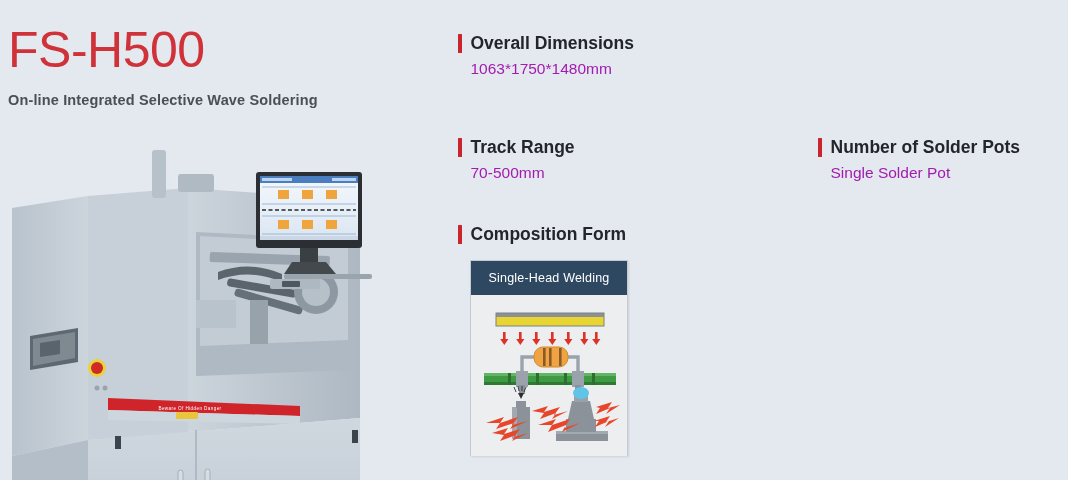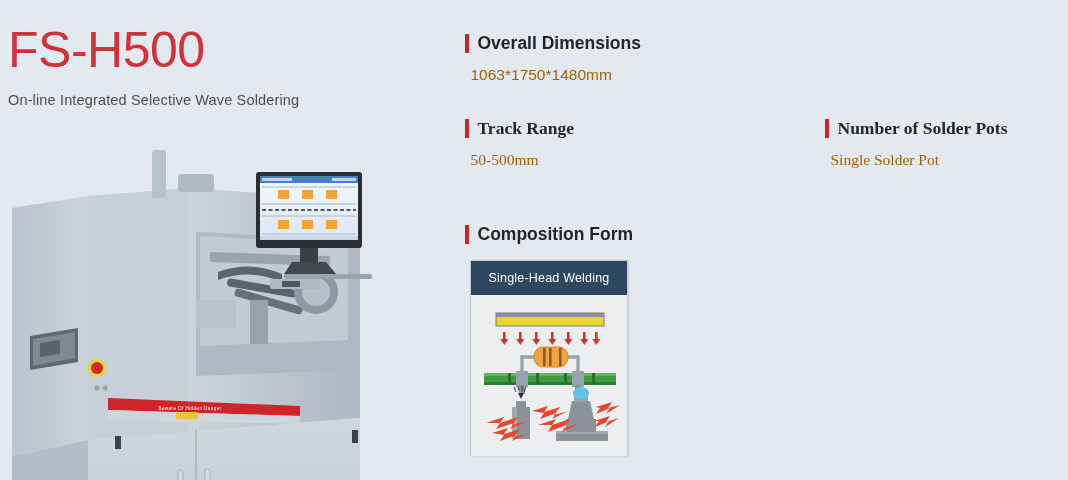--- a/index.html
+++ b/index.html
@@ -12,37 +12,37 @@
   .page { position: relative; width: 884px; height: 480px; background: #e4e8ef; }
 
   
   .title-block { position: absolute; left: 8px; top: 22px; width: 430px; }
   .product-title {
     font-size: 50px; line-height: 56px; font-weight: 400;
     color: #d0323a; letter-spacing: -0.5px;
   }
   .product-subtitle {
     margin-top: 14px; font-size: 14.5px; color: #4a4f55;
-    letter-spacing: .15px; font-weight: 400;
+    letter-spacing: .15px; font-weight: 700;
   }
 
   
   .machine { position: absolute; left: 0px; top: 140px; width: 400px; height: 340px; }
 
   
   .spec { position: absolute; }
-  .spec-head { display: flex; align-items: center; gap: 9px; margin-left: 7px; }
+  .spec-head { display: flex; align-items: center; gap: 9px; }
   .redbar { width: 3.5px; height: 19px; background: #c9252d; flex: 0 0 auto; border-radius: .5px; }
   .spec-label { font-size: 17.5px; font-weight: bold; color: #22262b; white-space: nowrap; }
-  .spec-value { margin-top: 12px; margin-left: 12.5px; font-size: 15.5px; color: #a16207; white-space: nowrap; }
+  .spec-value { margin-top: 6px; margin-left: 12.5px; font-size: 15.5px; color: #a21caf; white-space: nowrap; }
 
   .col-a { left: 458px; }
   .col-b { left: 818px; }
   .row-1 { top: 33px; }
-  .row-2 { top: 118px; font-family: Liberation Serif, serif; }
+  .row-2 { top: 137px; }
   .row-3 { top: 224px; }
 
   
   .comp-card {
     position: absolute; left: 470px; top: 260px;
     width: 158px; height: 196px;
     background: #ffffff;
     border: 1px solid #c5cad0;
     box-shadow: 1px 1px 2px rgba(0,0,0,.10);
   }
@@ -201,21 +201,21 @@
     </div>
     <div class="spec-value">1063*1750*1480mm</div>
   </div>
 
 
   <div class="spec col-a row-2">
     <div class="spec-head">
       <span class="redbar"></span>
       <span class="spec-label">Track Range</span>
     </div>
-    <div class="spec-value">50-500mm</div>
+    <div class="spec-value">70-500mm</div>
   </div>
 
   <div class="spec col-b row-2">
     <div class="spec-head">
       <span class="redbar"></span>
       <span class="spec-label">Number of Solder Pots</span>
     </div>
     <div class="spec-value">Single Solder Pot</div>
   </div>
 

